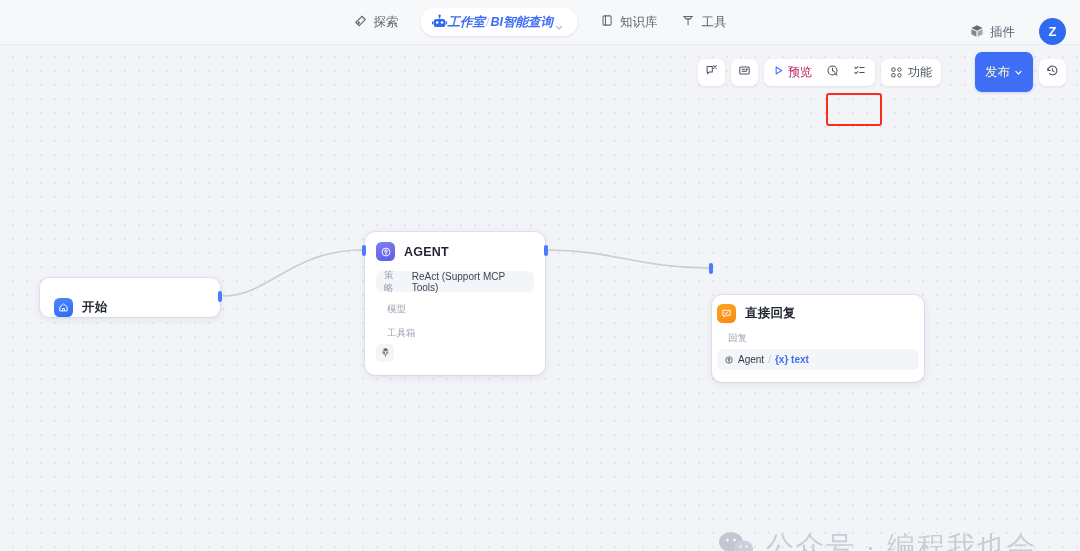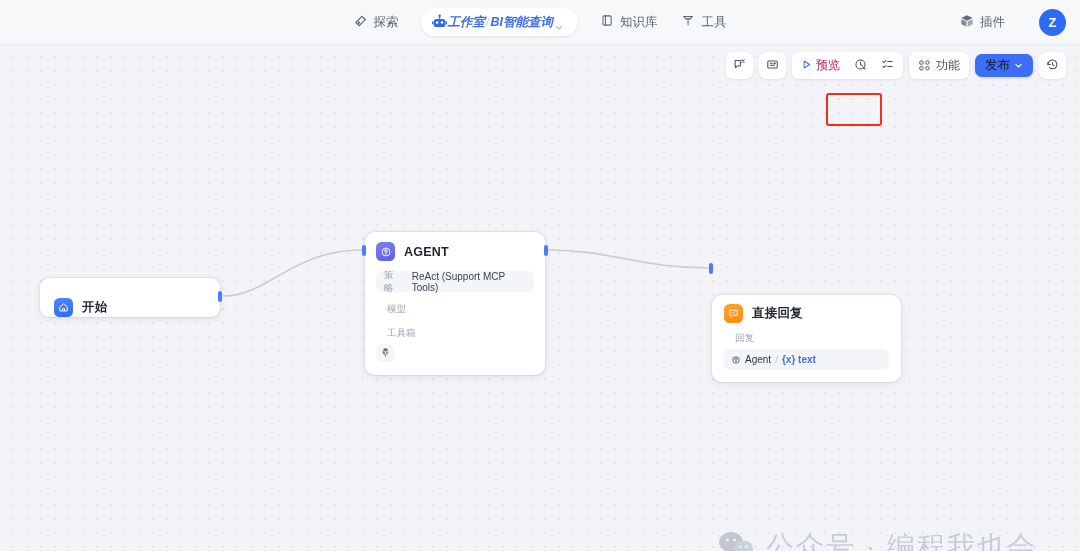--- a/index.html
+++ b/index.html
@@ -40,21 +40,21 @@
     cursor: pointer;
     font-style: italic;
   }
   .bc-robot { width: 16px; height: 16px; flex: 0 0 16px; }
   .bc-link { font-size: 12.5px; color: #3d6ef5; font-weight: 700; white-space: nowrap; }
   .bc-sep { color: #c9cedb; font-size: 12px; margin: 0 1px; }
   .bc-chevron { width: 9px; height: 9px; margin-left: 2px; opacity: .55; }
 
   .topright {
     position: absolute; right: 14px; top: 0; height: 45px;
-    display: flex; align-items: center; gap: 28px;
+    display: flex; align-items: flex-end; gap: 18px;
   }
   .plugin-entry {
     display: flex; align-items: center; gap: 6px;
     font-size: 12.5px; color: #5b6373; cursor: pointer;
     padding: 4px 6px; border-radius: 7px;
   }
   .avatar {
     width: 27px; height: 27px; border-radius: 50%;
     background: #2f6bf0; color: #fff;
     display: flex; align-items: center; justify-content: center;
@@ -97,24 +97,25 @@
     font-size: 12px; color: #48505f;
   }
   .tb-sub.preview { color: #be185d; font-weight: 500; }
   .preview-highlight {
     position: absolute; left: 826px; top: 48px;
     width: 56px; height: 33px;
     border: 2px solid #fa2c19; border-radius: 3px;
     pointer-events: none; z-index: 31;
   }
   .tb-publish {
-    height: 23px; background: #3d6ef5; color: #0f172a;
+    height: 40px; background: #3d6ef5; color: #fef9c3;
     border-radius: 7px; display: flex; align-items: center; gap: 4px;
     padding: 0 10px; cursor: pointer; font-size: 12.5px; font-weight: 500;
     box-shadow: 0 1px 3px rgba(40,80,220,.22);
+    margin-left: 28px;
   }
 
   
   .node {
     position: absolute; background: #fff;
     border-radius: 10px;
     box-shadow: 0 2px 9px rgba(25,38,80,.09), 0 0 0 1px rgba(225,229,240,.9);
     z-index: 10;
   }
   .node-head { display: flex; align-items: center; gap: 9px; }
@@ -151,21 +152,21 @@
     font-size: 7.5px; color: #6b7policy; color: #6b7385;
     background: #fff; border: 1px solid #e3e6ee; border-radius: 3px;
     padding: 1px 3px; letter-spacing: .4px; font-weight: 600;
   }
   .tool-chip {
     width: 18px; height: 18px; background: #f4f5f8; border-radius: 5px;
     display: flex; align-items: center; justify-content: center; cursor: pointer;
   }
 
   
-  #node-reply { left: 712px; top: 250px; width: 189px; padding: 9px 12px 12px; }
+  #node-reply { left: 712px; top: 250px; width: 212px; padding: 9px 5px 12px; }
   .reply-box {
     margin-top: 4px; background: #f4f5f8; border-radius: 6px;
     height: 21px; display: flex; align-items: center; gap: 4px; padding: 0 7px;
   }
   .rp-txt { font-size: 10px; color: #2f3747; }
   .rp-sep { font-size: 10px; color: #c3c9d6; }
   .rp-var { font-size: 10px; color: #3d6ef5; font-weight: bold; }
 
   
   .port {

